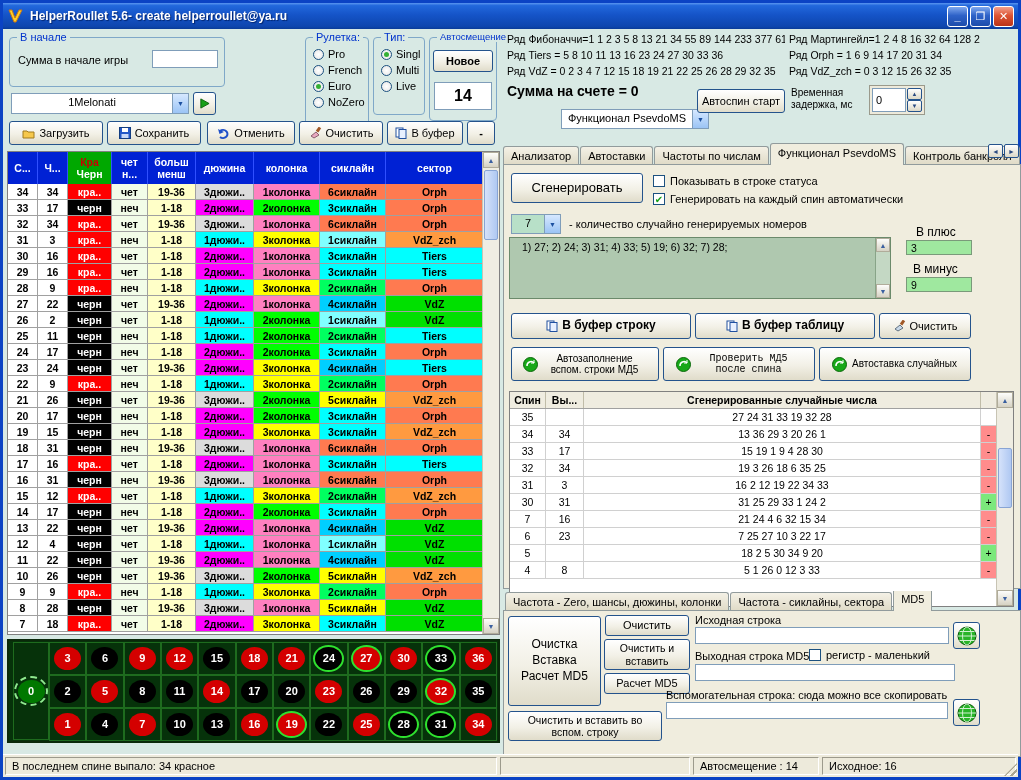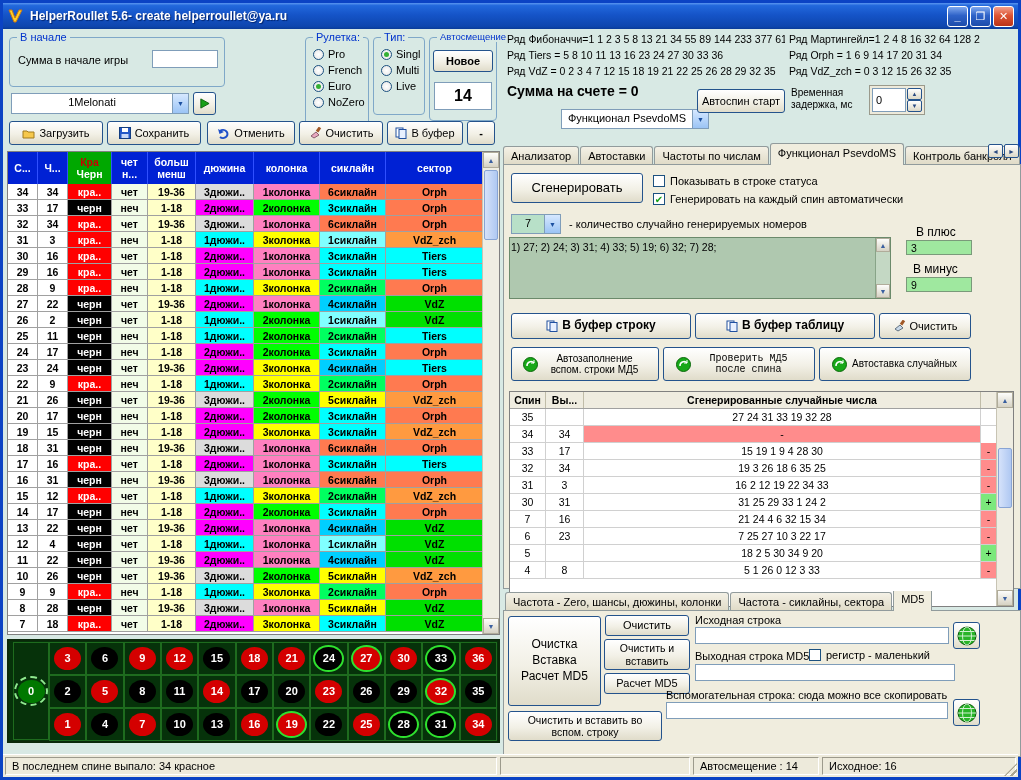--- a/index.html
+++ b/index.html
@@ -88,21 +88,21 @@
     background:linear-gradient(#F4F1E6,#DFDAC6); margin-right:1px; white-space:nowrap; cursor:pointer; flex:0 0 auto; }
   .rtab.active { background:#F0EDDE; height:22px; position:relative; z-index:2; }
   .rpanel { position:absolute; background:#F0EDDE; border:1px solid #919B9C; }
   .tsarr { position:absolute; width:15px; height:14px; border:1px solid #24538C; border-radius:2px;
     background:linear-gradient(#fff,#DDD9C8); color:#2A4A80; font-size:7px; display:flex; align-items:center; justify-content:center; cursor:pointer; z-index:5; }
 
   
   .genbtn { left:508px; top:170px; width:132px; height:30px; font-size:13px; }
   .chkrow { position:absolute; display:flex; align-items:center; gap:5px; cursor:pointer; }
   .gentext { position:absolute; left:506px; top:234px; width:382px; height:62px; background:#AFC8AF; border:1px solid #6B8A6B; display:flex; }
-  .gentext .gt { flex:1; padding:3px 1px; font-size:10.5px; }
+  .gentext .gt { flex:1; padding:3px 12px; font-size:10.5px; }
   .gvsb { width:15px; background:#C4D8C4; border-left:1px solid #88A488; display:flex; flex-direction:column; }
   .pmbox { position:absolute; width:66px; height:15px; background:#9FE89F; border:1px solid #7A9A7A; padding-left:4px; font-size:10.5px; display:flex; align-items:center; }
 
   .gtab { position:absolute; left:506px; top:388px; width:505px; height:216px; border:1px solid #808080; background:#fff; display:flex; }
   .gcols { width:487px; overflow:hidden; }
   .ghead, .grow { display:grid; grid-template-columns:36px 38px 397px 16px; }
   .ghead { height:17px; background:#EFECE0; border-bottom:1px solid #A0A0A0; font-weight:bold; font-size:10.5px; }
   .ghead .gc { border-right:1px solid #C0BCA8; display:flex; align-items:center; justify-content:center; overflow:hidden; white-space:nowrap; }
   .grow { height:17px; }
   .grow .gc { border-right:1px solid #D0D0D0; border-bottom:1px solid #D0D0D0; display:flex; align-items:center;
@@ -851,20 +851,21 @@
       <div id="gen-body">
           <div class="grow">
             <div class="gc">35</div>
             <div class="gc"></div>
             <div class="gc">27  24  31  33  19  32  28</div>
             <div class="gc"></div>
           </div>
           <div class="grow">
             <div class="gc">34</div>
             <div class="gc">34</div>
+            <div class="gc">13  36  29  3  20  26  1</div>
             <div class="gc" style="background: rgb(255, 140, 140);">-</div>
           </div>
           <div class="grow">
             <div class="gc">33</div>
             <div class="gc">17</div>
             <div class="gc">15  19  1  9  4  28  30</div>
             <div class="gc" style="background: rgb(255, 140, 140);">-</div>
           </div>
           <div class="grow">
             <div class="gc">32</div>

